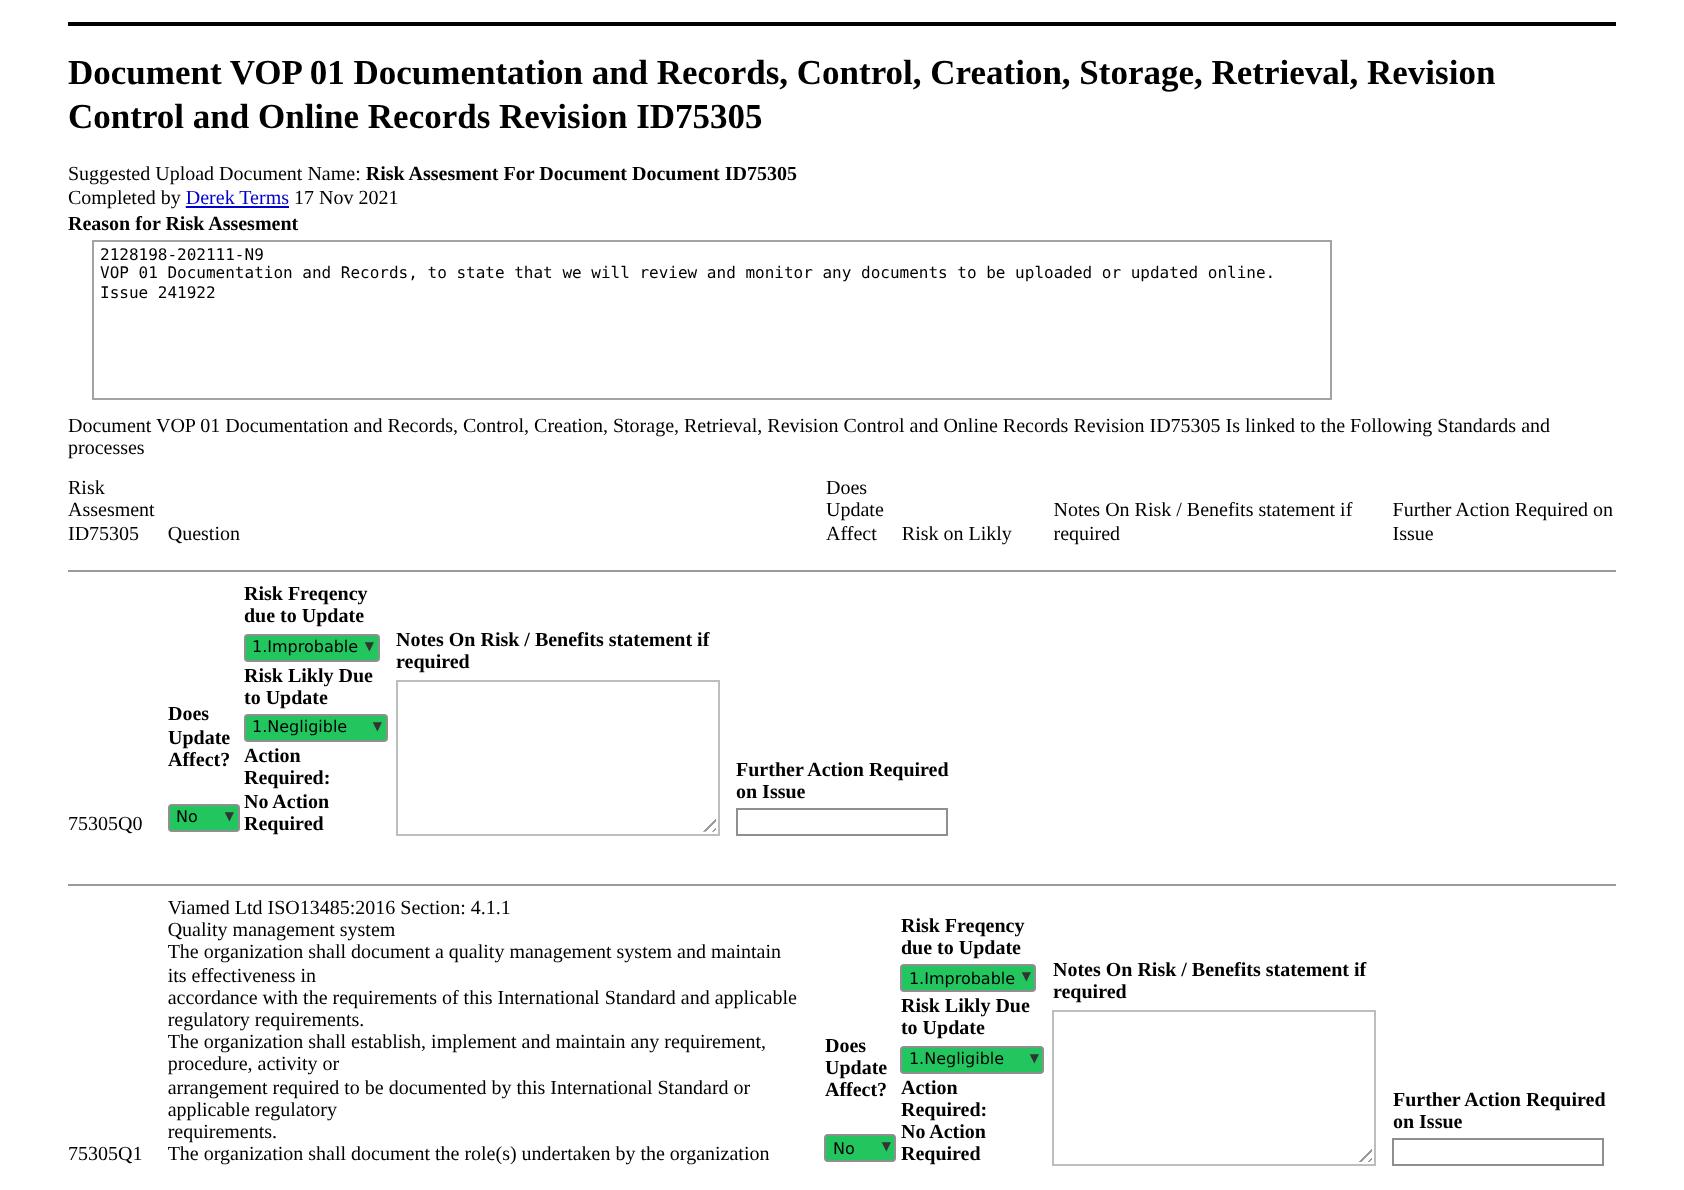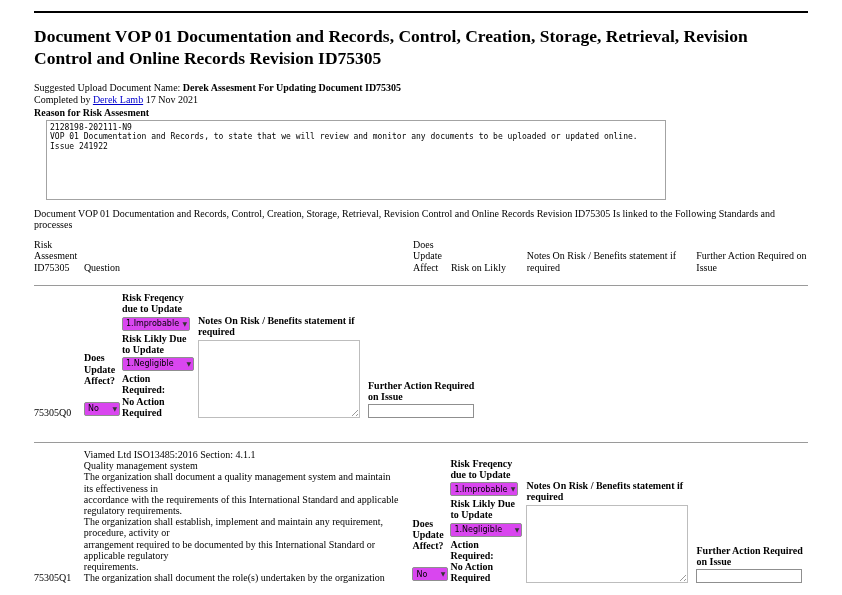--- a/index.html
+++ b/index.html
@@ -37,21 +37,21 @@
   .c-q       { width: 330px; padding-right: 12px; }
   .c-does    { width: 38px;  padding-right: 2px; }
   .c-risk    { width: 76px;  padding-right: 6px; }
   .c-notes   { width: 170px; padding-right: 8px; }
   .c-further { width: 112px; }
 
   .q-text { white-space: pre-line; }
 
   .sel {
     display: inline-flex; align-items: center; justify-content: space-between;
-    border: 1px solid #8f8f8f; border-radius: 2px; background: #d946ef;
+    border: 1px solid #8f8f8f; border-radius: 2px; background: #22c55e;
     font-family: "DejaVu Sans", sans-serif; font-size: 8px;
     height: 14px; padding: 0 2px 0 3px; margin: 2px 0 2px 0; cursor: default;
   }
   .sel-no    { width: 36px; margin-top: 16px; }
   .sel-freq  { width: 68px; }
   .sel-likly { width: 72px; }
   .sel-arrow { font-size: 6px; color: #333; margin-left: 2px; line-height: 1; }
 
   .notes-wrap { position: relative; width: 162px; height: 78px; margin-top: 3px; }
   textarea.notes {
@@ -80,26 +80,26 @@
 <body>
 
 <div class="page">
 
   <hr class="top-rule">
 
   <h1 class="doc-title">Document VOP 01 Documentation and Records, Control, Creation, Storage, Retrieval, Revision Control and Online Records Revision ID75305</h1>
 
   <p class="meta">
     <span>Suggested Upload Document Name:</span>
-    <b>Derek Assesment For Updating Document ID75305</b>
+    <b>Risk Assesment For Document Document ID75305</b>
   </p>
 
   <p class="meta">
     <span>Completed by</span>
-    <a class="user-link">Derek Lamb</a>
+    <a class="user-link">Derek Terms</a>
     <span>17 Nov 2021</span>
   </p>
 
   <p class="reason-heading">Reason for Risk Assesment</p>
 
   <textarea class="reason" spellcheck="false" style="">2128198-202111-N9
 VOP 01 Documentation and Records, to state that we will review and monitor any documents to be uploaded or updated online.
 Issue 241922</textarea>
 
   <p class="linked-statement">Document VOP 01 Documentation and Records, Control, Creation, Storage, Retrieval, Revision Control and Online Records Revision ID75305 Is linked to the Following Standards and processes</p>

